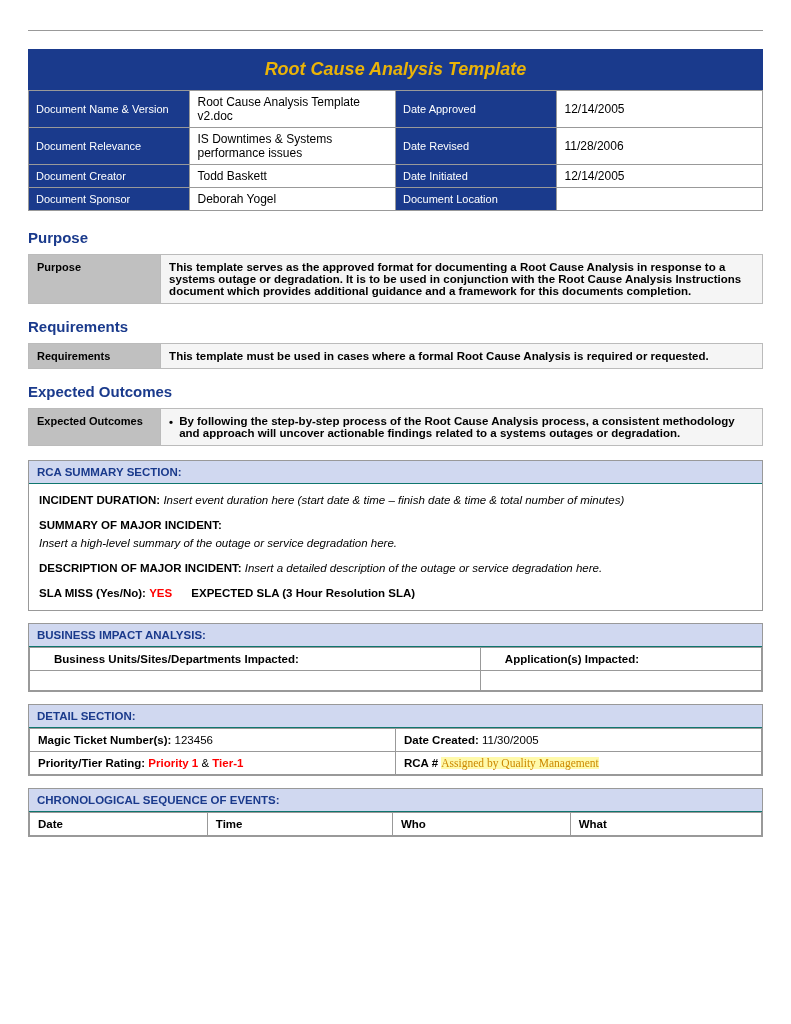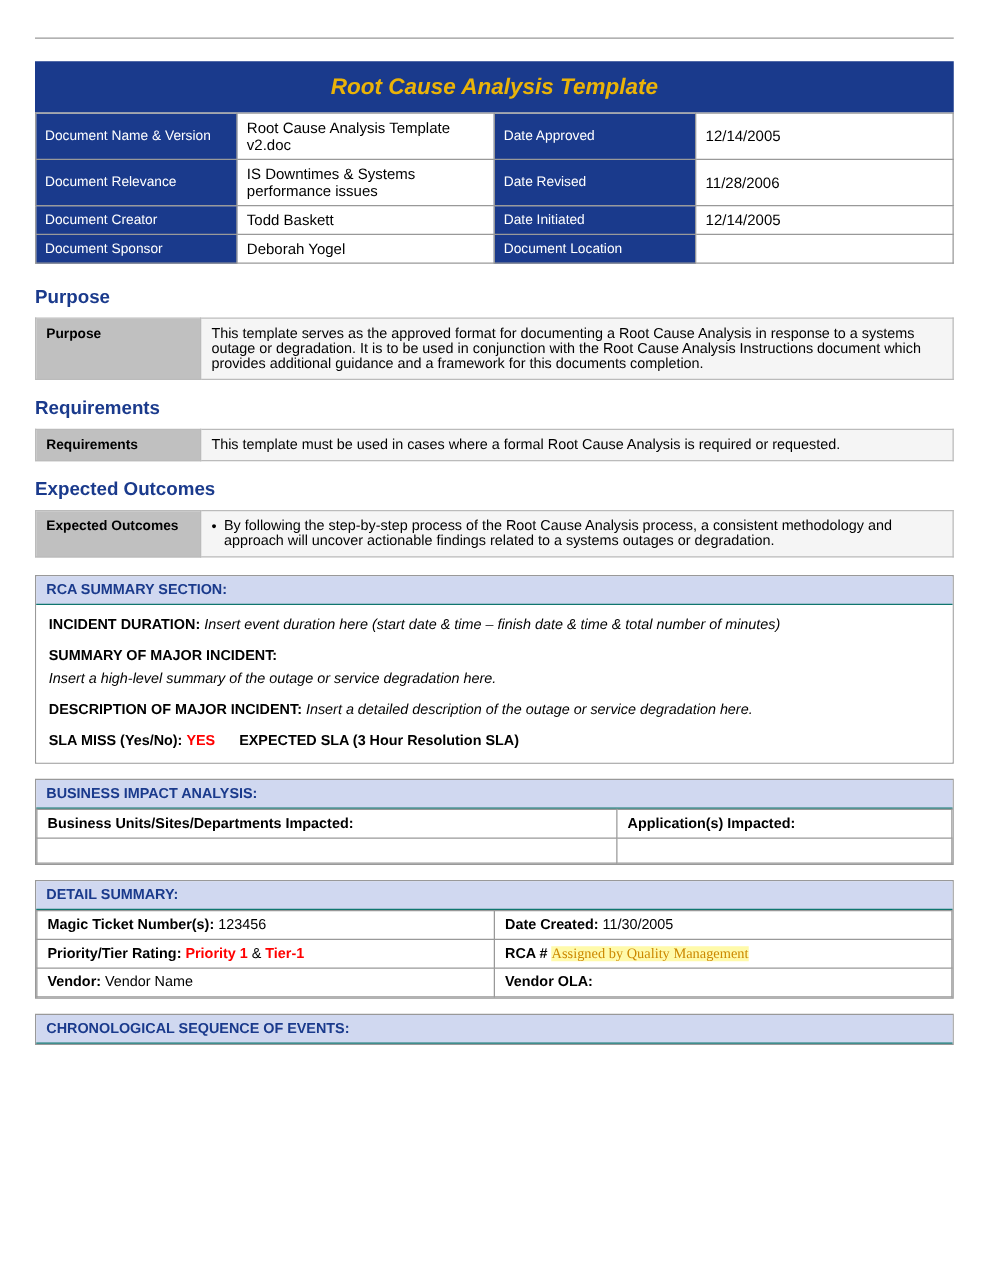--- a/index.html
+++ b/index.html
@@ -67,20 +67,21 @@
     .content-table {
       width: 100%;
       border-collapse: collapse;
       margin-bottom: 10px;
     }
     .content-table td {
       border: 1px solid #bbb;
       padding: 6px 8px;
       vertical-align: top;
       font-size: 11.5px;
+      font-weight: bold;
     }
     .content-table .gray-label {
       background-color: #c0c0c0;
       font-weight: bold;
       font-size: 11px;
       width: 18%;
       color: #000;
     }
     .content-table .content-cell {
       background-color: #f5f5f5;
@@ -117,21 +118,21 @@
     .red-text { color: red; font-weight: bold; }
     .orange-text { color: #cc8800; background-color: #fffaaa; font-family: Liberation Serif, serif; }
 
     
     .impact-table {
       width: 100%;
       border-collapse: collapse;
     }
     .impact-table td, .impact-table th {
       border: 1px solid #999;
-      padding: 5px 8px;
+      padding: 5px 24px;
       font-size: 11.5px;
     }
     .impact-table th {
       font-weight: bold;
       background: #fff;
       text-align: left;
     }
     .impact-table .empty-row td {
       height: 20px;
     }
@@ -279,21 +280,21 @@
         <tr class="empty-row">
           <td></td>
           <td></td>
         </tr>
       </tbody>
     </table>
   </div>
 </div>
 
 <div class="rca-section">
-  <div class="rca-section-header">DETAIL SUMMARY:</div>
+  <div class="rca-section-header">DETAIL SECTION:</div>
   <div style="padding:0;">
     <table class="detail-table">
       <tbody>
         <tr>
           <td>
             <span class="bold-label">Magic Ticket Number(s):</span>
             <span>123456</span>
           </td>
           <td>
             <span class="bold-label">Date Created:</span>
@@ -305,29 +306,32 @@
             <span class="bold-label">Priority/Tier Rating:</span>
             <span class="red-text">Priority 1</span>
             <span> &amp; </span>
             <span class="red-text">Tier-1</span>
           </td>
           <td>
             <span class="bold-label">RCA #</span>
             <span class="orange-text">Assigned by Quality Management</span>
           </td>
         </tr>
-        <tr>
-          <td>
-            <span class="bold-label">Vendor:</span>
-            <span>Vendor Name</span>
-          </td>
-          <td>
-            <span class="bold-label">Vendor OLA:</span>
-          </td>
-        </tr>
       </tbody>
     </table>
   </div>
 </div>
 
 <div class="rca-section">
   <div class="rca-section-header">CHRONOLOGICAL SEQUENCE OF EVENTS:</div>
+  <div style="padding:0;">
+    <table class="chron-table">
+      <thead id="chron-thead">
+          <tr>
+            <th>Date</th>
+            <th>Time</th>
+            <th>Who</th>
+            <th>What</th>
+          </tr>
+        </thead>
+    </table>
+  </div>
 </div>
 
 </body></html>

